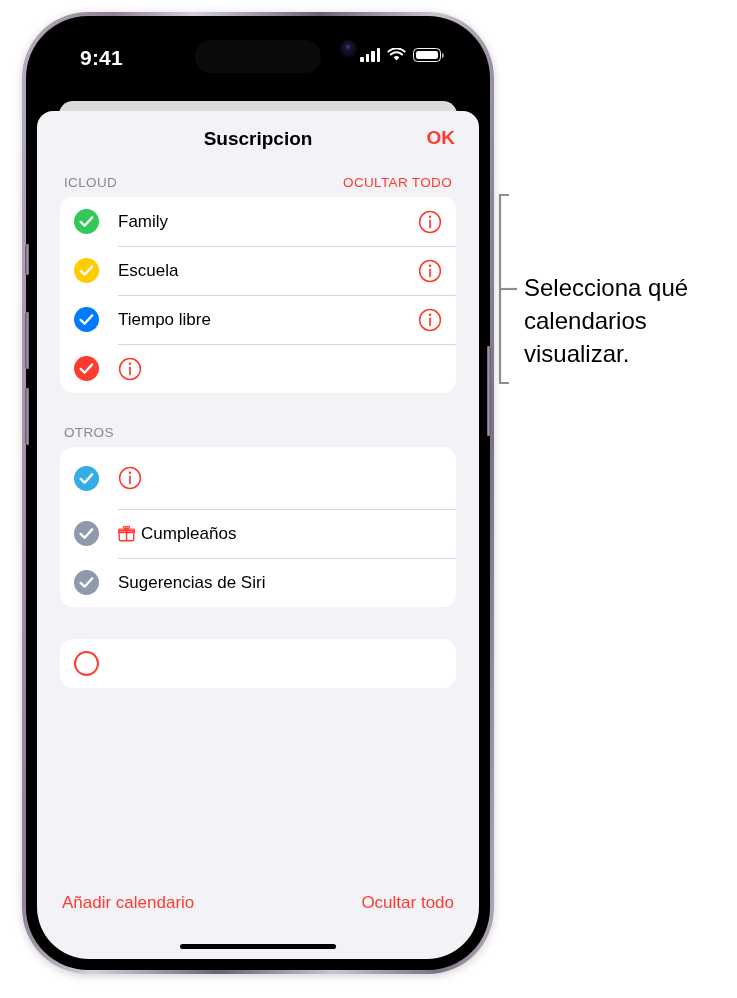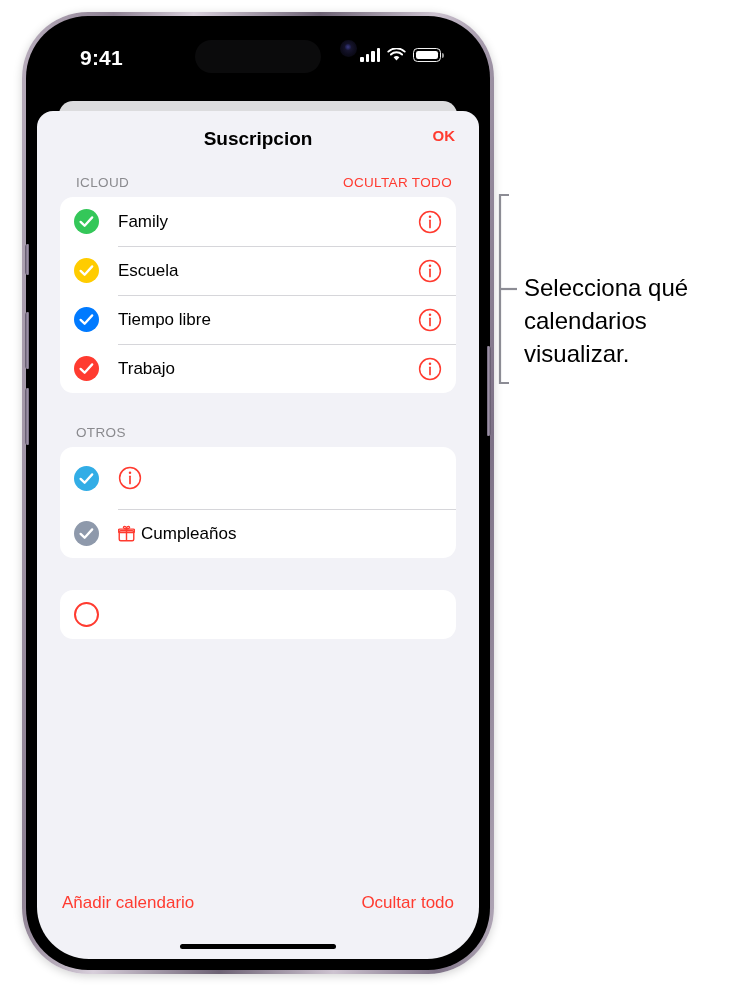--- a/index.html
+++ b/index.html
@@ -111,32 +111,32 @@
   
   .sheet-header {
     position: relative; height: 56px;
   }
   .sheet-title {
     position: absolute; left: 0; right: 0; top: 17px;
     text-align: center; font-size: 19px; font-weight: 700; color: #000;
   }
   .ok-button {
     position: absolute; right: 24px; top: 16px;
-    font-size: 15px; font-weight: 700; color: #ff3b30;
+    font-size: 19px; font-weight: 700; color: #ff3b30;
     background: none; border: none; cursor: pointer;
     font-family: "Liberation Sans", sans-serif;
   }
 
   
   .section-head {
     position: relative; height: 30px; padding: 0 27px;
     display: flex; align-items: center; justify-content: space-between;
   }
   .section-label {
-    font-size: 13.5px; color: #8a8a8e; letter-spacing: .35px; margin-left: 12px;
+    font-size: 13.5px; color: #8a8a8e; letter-spacing: .35px;
   }
   .section-action {
     font-size: 13.5px; color: #ff3b30; letter-spacing: .35px;
     background: none; border: none; cursor: pointer;
     font-family: "Liberation Sans", sans-serif;
   }
 
   
   .card {
     margin: 0 23px; background: #fff; border-radius: 13px; overflow: hidden;
@@ -312,23 +312,20 @@
               </button>
             </div>
 
             <div class="row">
               <span class="check">
                 <svg width="25" height="25" viewBox="0 0 25 25">
                   <circle cx="12.5" cy="12.5" r="12.5" fill="#ff3b30"></circle>
                   <path d="M6.6 12.9 L10.6 16.7 L18.2 8.4" stroke="#fff" stroke-width="2.3" fill="none" stroke-linecap="round" stroke-linejoin="round"></path>
                 </svg>
               </span>
-              <span class="row-text">
-                  <span class="row-title">Trabajo</span>
-                </span>
               <button class="info-btn">
                 <svg width="24" height="24" viewBox="0 0 24 24">
                   <circle cx="12" cy="12" r="10.4" fill="none" stroke="#ff3b30" stroke-width="1.5"></circle>
                   <circle cx="12" cy="6.8" r="1.25" fill="#ff3b30"></circle>
                   <path d="M12 10.3 L12 17.4" stroke="#ff3b30" stroke-width="1.7" stroke-linecap="round"></path>
                 </svg>
               </button>
             </div>
           </div>
 
@@ -370,20 +367,31 @@
                     <rect x="0.6" y="4.4" width="16.8" height="3.5" rx="1.1" fill="none" stroke="#ff3b30" stroke-width="1.5"></rect>
                     <path d="M9 4.6 L9 16.4" stroke="#ff3b30" stroke-width="1.5"></path>
                     <path d="M9 4.4 C9 2.2 7.6 1 6.3 1.6 C5.1 2.2 5.8 4.2 9 4.4 Z" fill="none" stroke="#ff3b30" stroke-width="1.4"></path>
                     <path d="M9 4.4 C9 2.2 10.4 1 11.7 1.6 C12.9 2.2 12.2 4.2 9 4.4 Z" fill="none" stroke="#ff3b30" stroke-width="1.4"></path>
                   </svg>
                   <span>Cumpleaños</span>
                 </span>
               </span>
             </div>
 
+            <div class="row">
+              <span class="check">
+                <svg width="25" height="25" viewBox="0 0 25 25">
+                  <circle cx="12.5" cy="12.5" r="12.5" fill="#8e99ab"></circle>
+                  <path d="M6.6 12.9 L10.6 16.7 L18.2 8.4" stroke="#fff" stroke-width="2.3" fill="none" stroke-linecap="round" stroke-linejoin="round"></path>
+                </svg>
+              </span>
+              <span class="row-text">
+                  <span class="row-title">Sugerencias de Siri</span>
+                </span>
+            </div>
           </div>
 
           <div class="spacer-32"></div>
 
           <div class="card">
             <div class="row">
               <span class="ring"></span>
             </div>
           </div>
 

